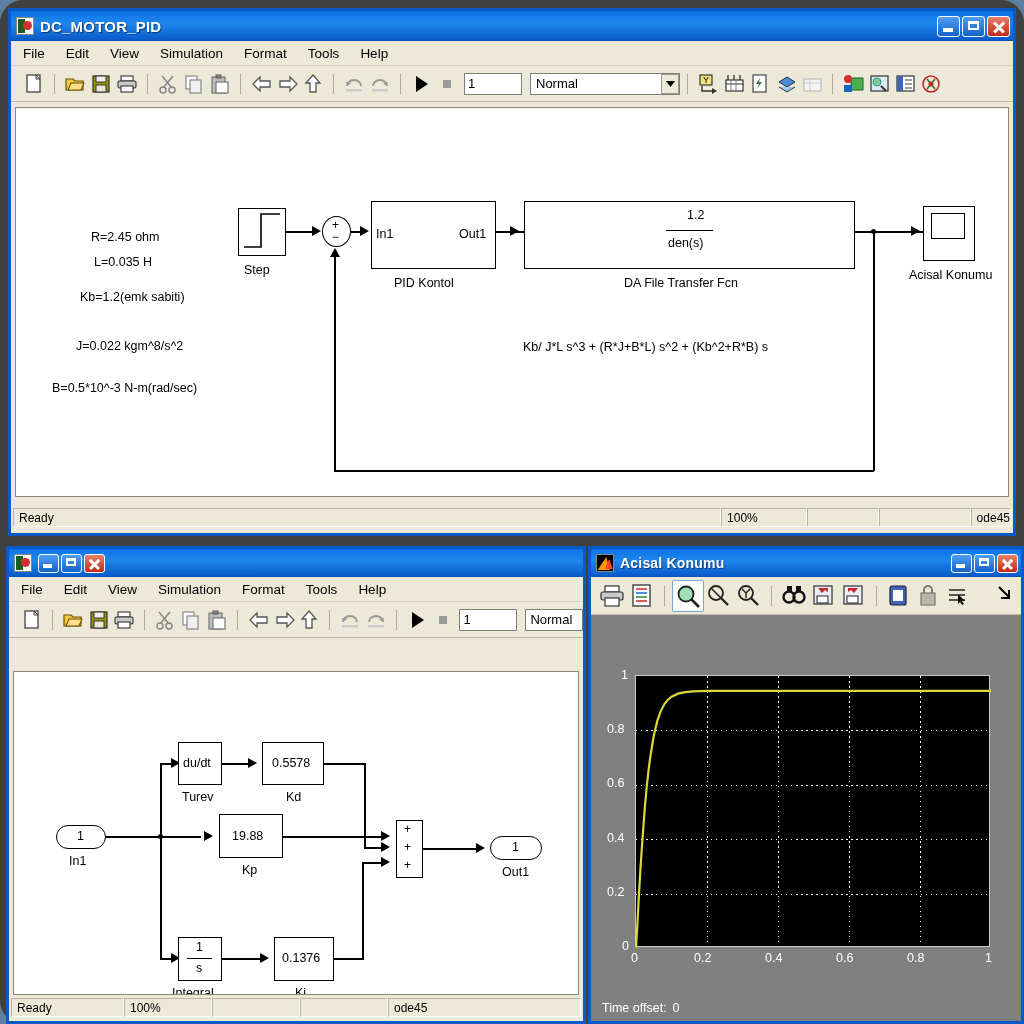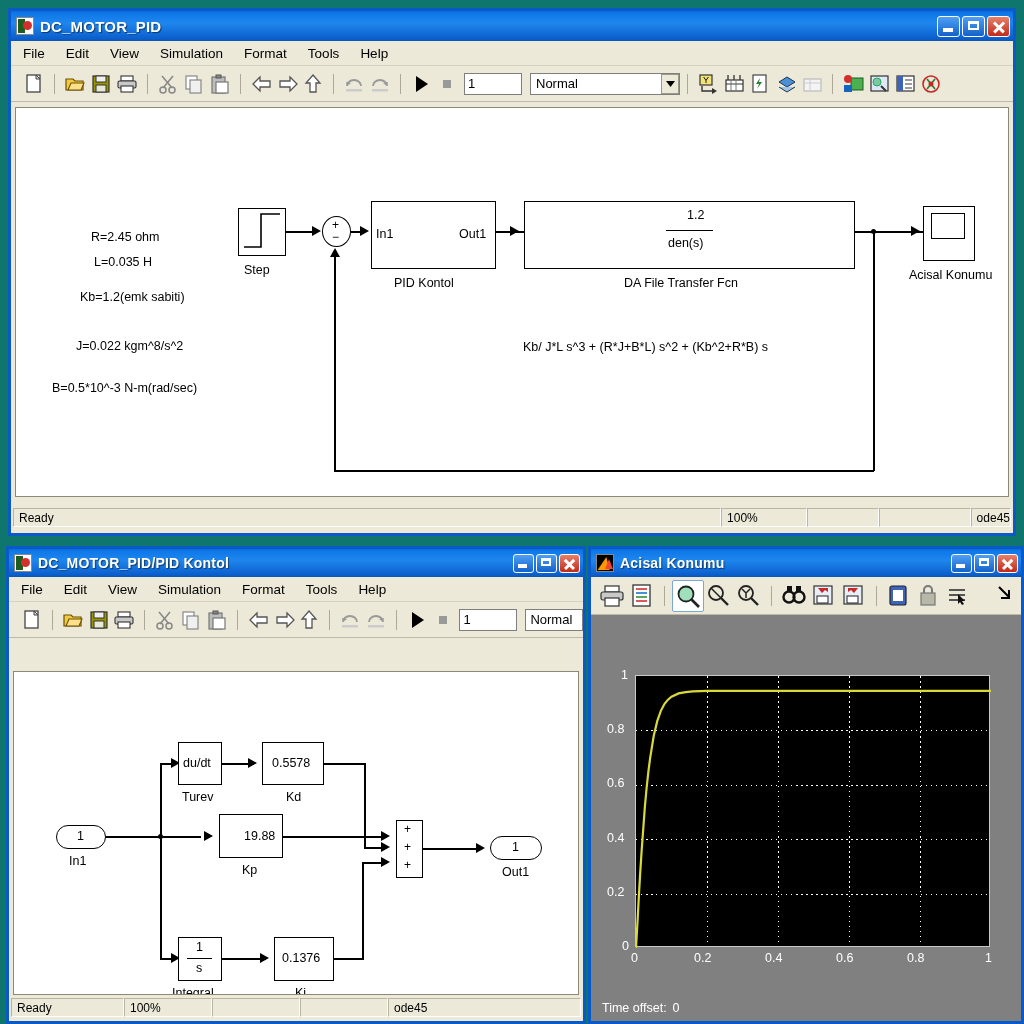--- a/index.html
+++ b/index.html
@@ -3,21 +3,21 @@
 <meta charset="utf-8">
 <style>
   * { box-sizing: border-box; }
   html, body {
     margin: 0; padding: 0;
     width: 1024px; height: 1024px;
     overflow: hidden;
     background: #5f7f9f;
     font-family: "Liberation Sans", sans-serif;
   }
-  #root { position: relative; width: 1024px; height: 1024px; background: #0f766e; }
+  #root { position: relative; width: 1024px; height: 1024px; background: #404040; border-radius: 23px; }
 
   
   .xpwin { position: absolute; background: #ece9d8; border: 1px solid #0a246a; }
   .titlebar {
     position: relative; height: 30px;
     background: linear-gradient(to bottom, #0a6cdd 0%, #0f78e8 8%, #1f86ee 40%, #0b5fcd 92%, #0a54bb 100%);
     display: flex; align-items: center; padding: 0 3px 0 5px;
   }
   .titlebar.small { height: 28px; }
   .title-icon { width: 18px; height: 18px; flex: 0 0 18px; margin-right: 6px; position: relative;
@@ -353,21 +353,20 @@
       <div class="sb-cell" style="width:75px;"></div>
       <div class="sb-cell" style="width:95px;"></div>
       <div class="sb-cell" style="flex:1 1 auto;">ode45</div>
     </div>
   </div>
 
   <div class="xpwin" id="win-pid" style="left:6px; top:546px; width:580px; height:478px; border-width:3px; border-color:#0a59c9;">
 
     <div class="titlebar small">
       <div class="title-icon simu-icon"></div>
-      <div class="title-text small">DC_MOTOR_PID/PID Kontol</div>
       <div class="win-btns">
         <div class="wbtn small">
             <i class="g min-g" style="left:4px;bottom:4px;width:9px;"></i>
           </div>
         <div class="wbtn small">
             <i class="g max-g" style="left:4px;top:3px;width:10px;height:8px;"></i>
           </div>
         <div class="wbtn small close">
             <i class="g close-g1" style="left:3px;top:8px;width:13px;"></i>
             <i class="g close-g2" style="left:3px;top:8px;width:13px;"></i>
@@ -508,21 +507,21 @@
 
       <div class="blk" style="left:248px; top:70px; width:62px; height:43px;"></div>
       <div class="slabel" style="left:258px; top:84px;">0.5578</div>
       <div class="slabel" style="left:272px; top:118px;">Kd</div>
       <div class="line hline" style="left:310px; top:91px; width:42px;"></div>
       <div class="line vline" style="left:350px; top:91px; height:85px;"></div>
       <div class="line hline" style="left:350px; top:175px; width:23px;"></div>
       <div class="arrow" style="left:367px; top:170px;"></div>
 
       <div class="blk" style="left:205px; top:142px; width:64px; height:44px;"></div>
-      <div class="slabel" style="left:218px; top:157px;margin-left:12px;">19.88</div>
+      <div class="slabel" style="left:218px; top:157px;">19.88</div>
       <div class="slabel" style="left:228px; top:191px;">Kp</div>
 
       <div class="arrow" style="left:190px; top:159px;"></div>
       <div class="line hline" style="left:269px; top:164px; width:104px;"></div>
       <div class="arrow" style="left:367px; top:159px;"></div>
 
       <div class="blk" style="left:164px; top:265px; width:44px; height:44px;"></div>
       <div class="slabel" style="left:182px; top:268px;">1</div>
       <div class="line hline" style="left:173px; top:286px; width:25px; height:1.4px;"></div>
       <div class="slabel" style="left:182px; top:289px;">s</div>

